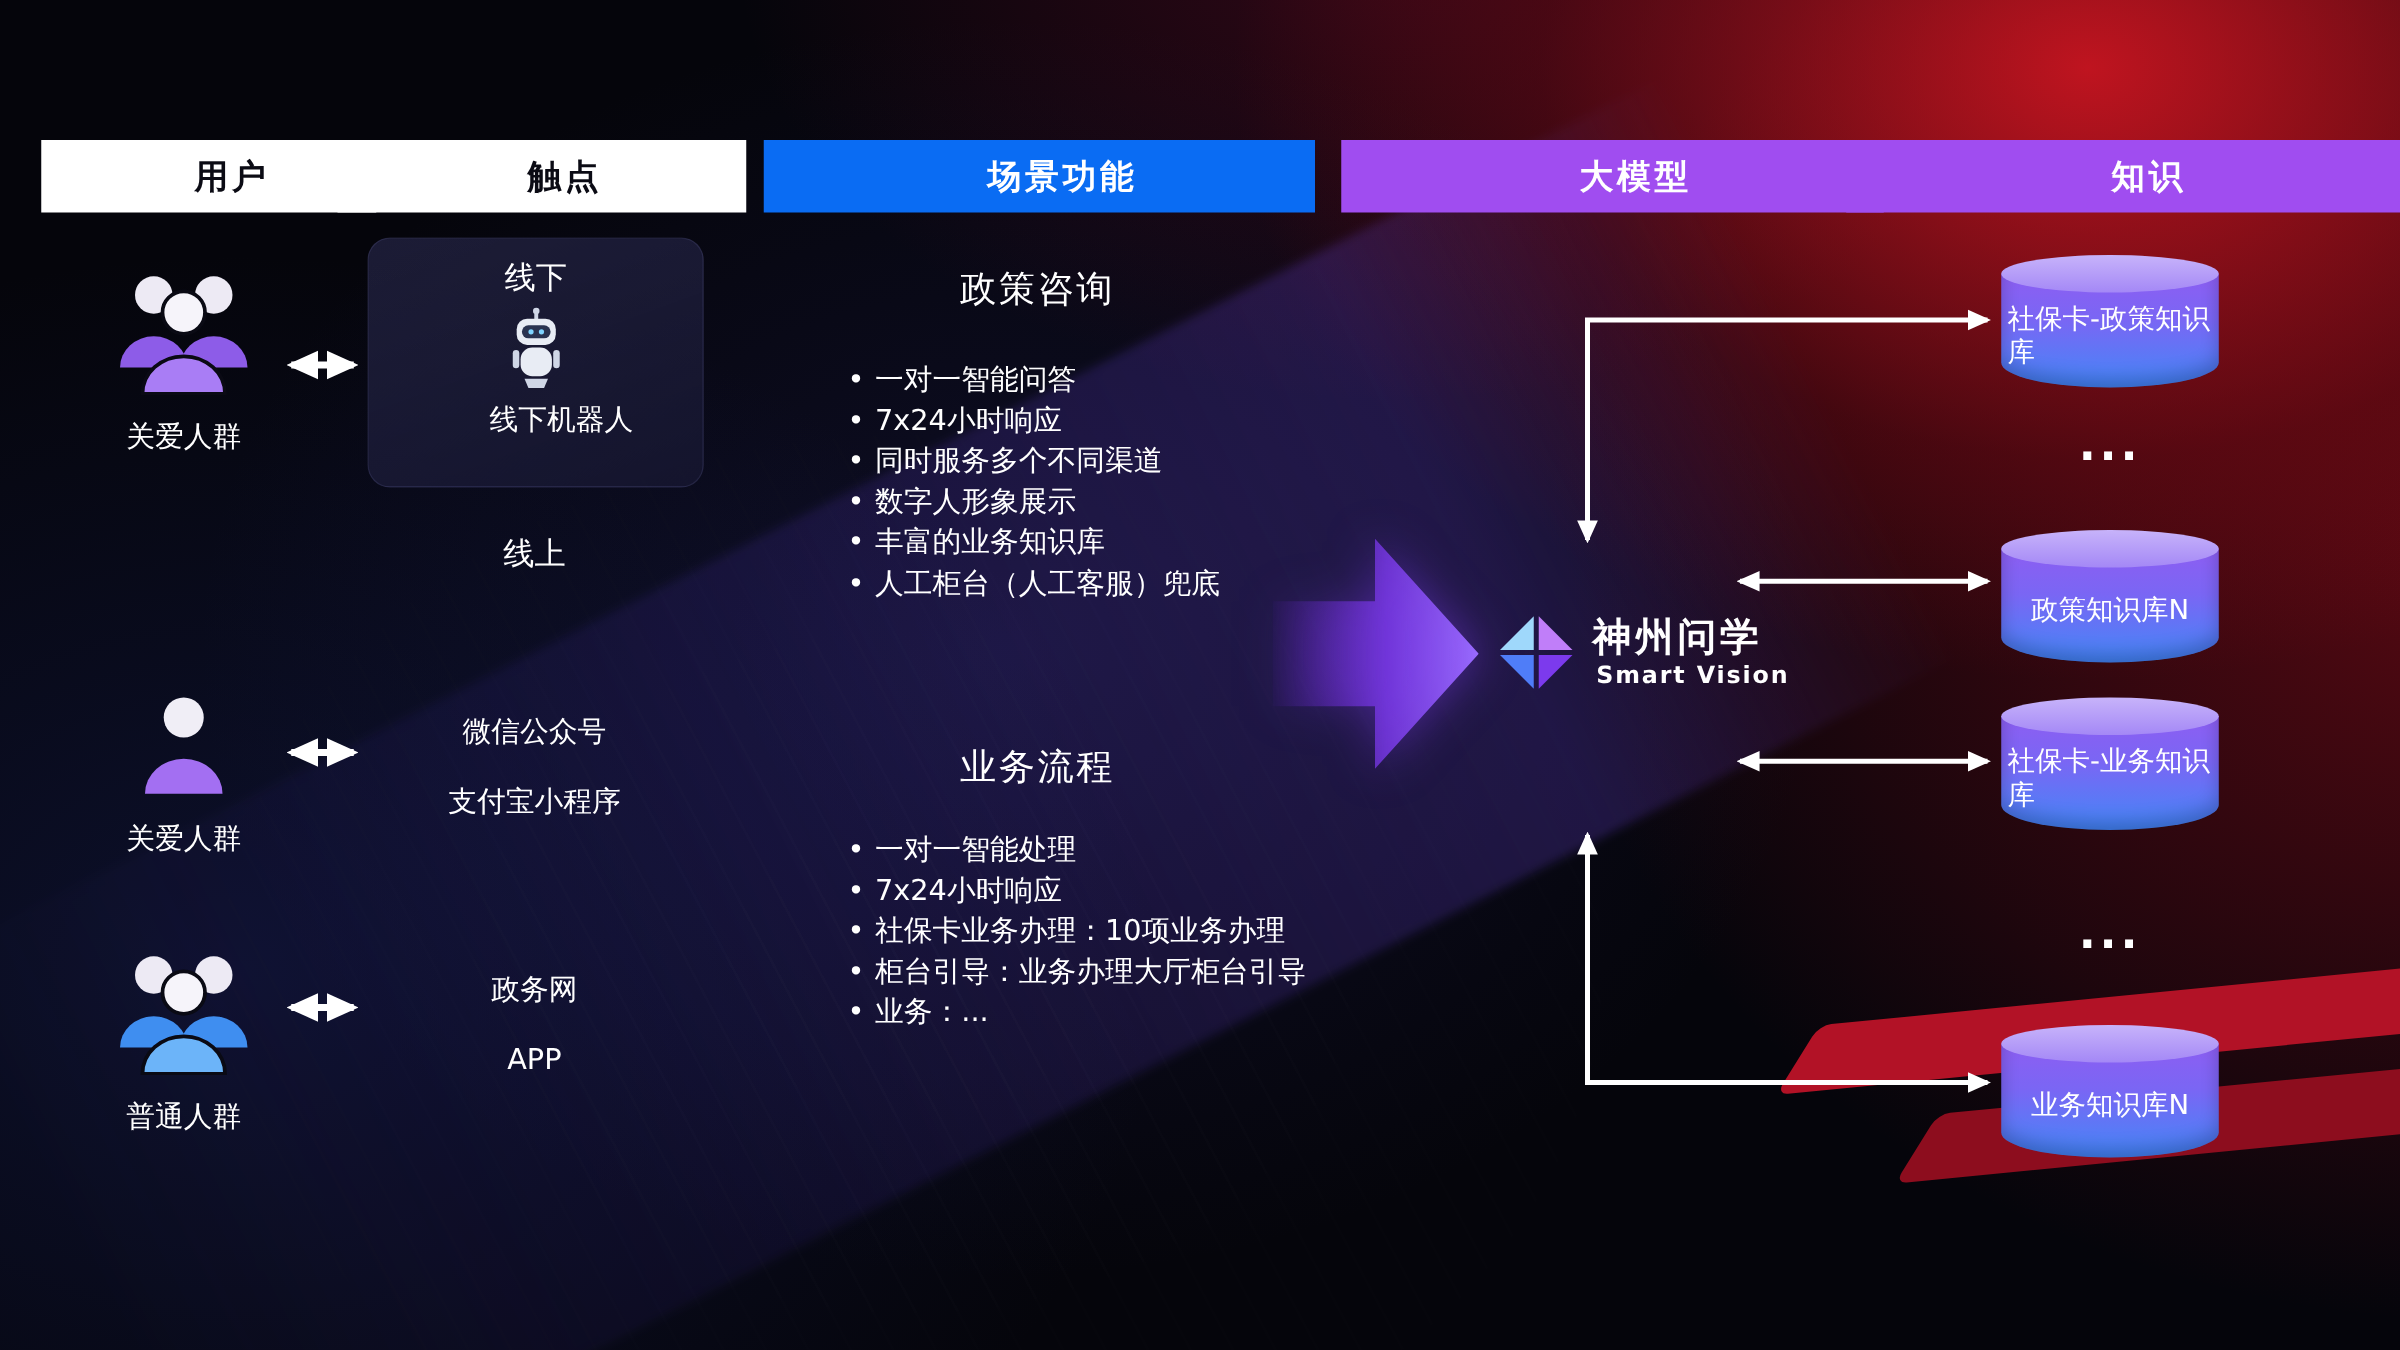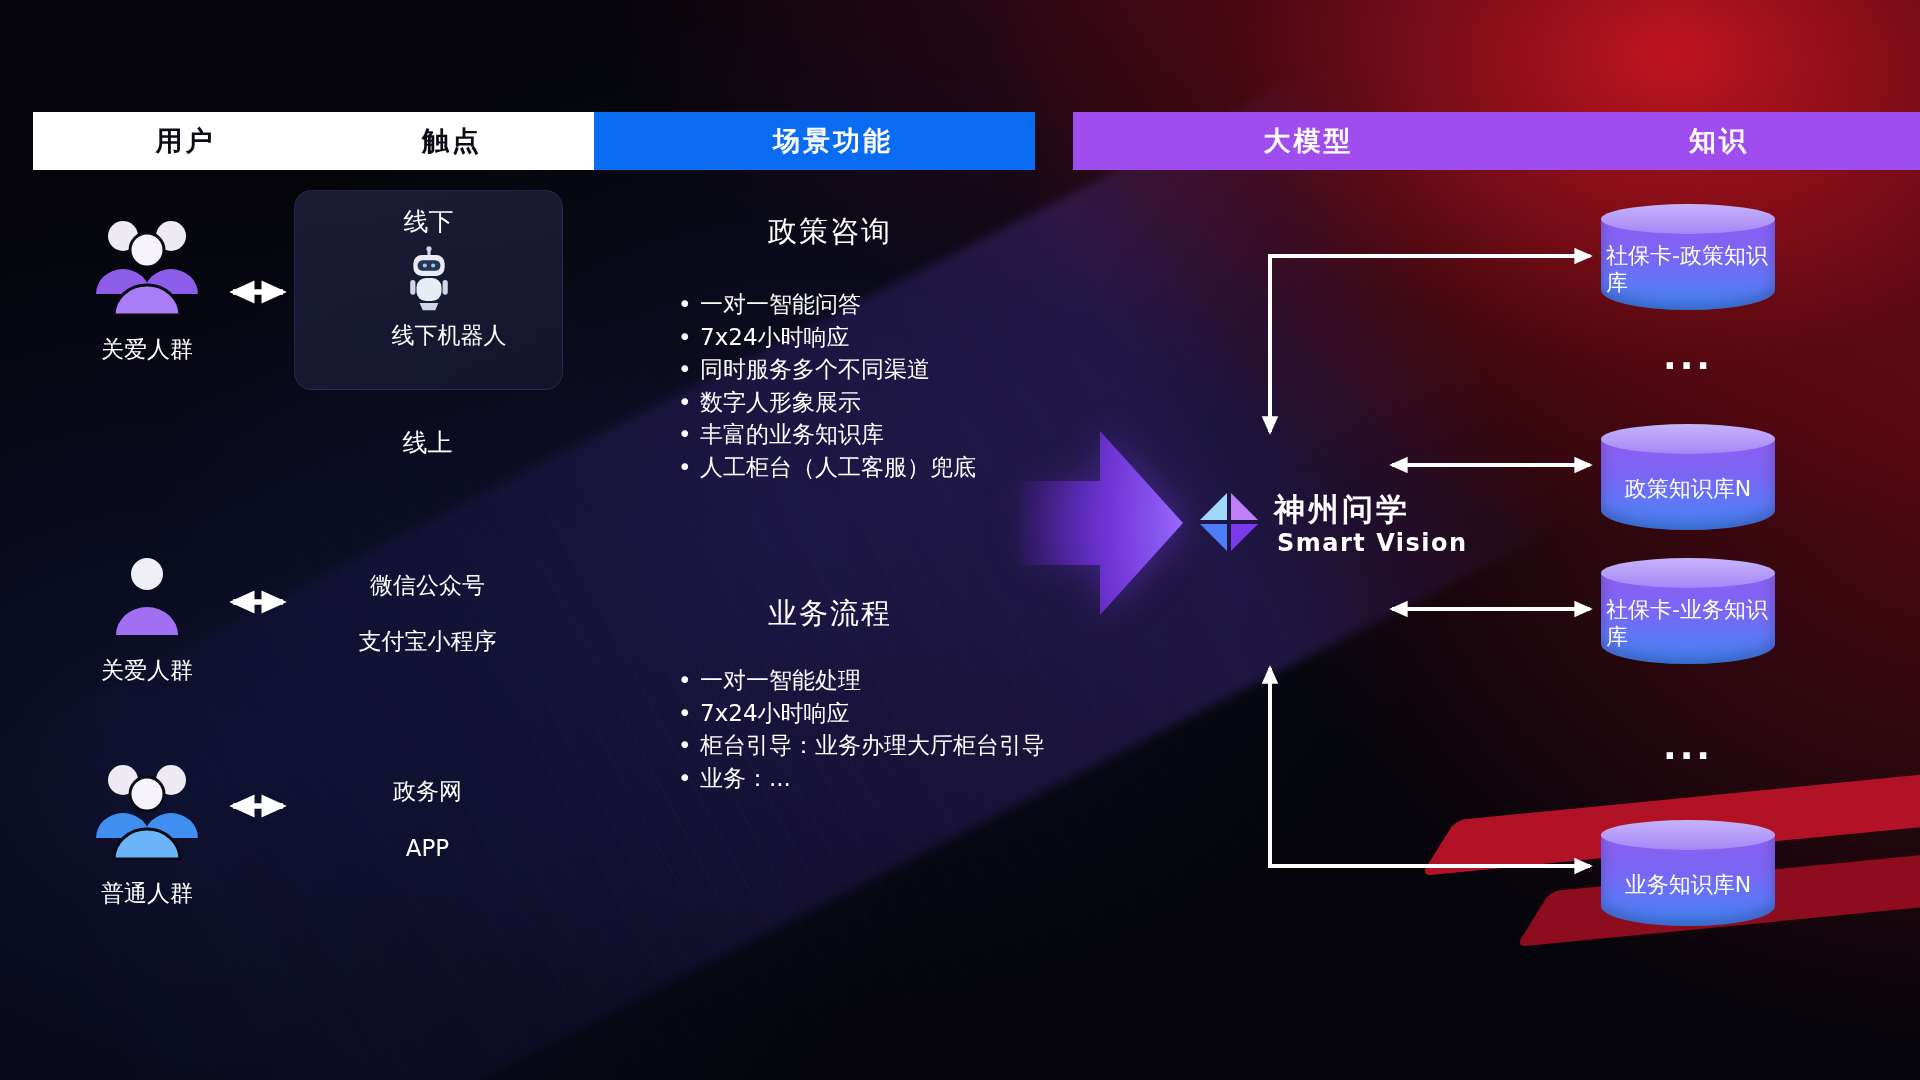--- a/index.html
+++ b/index.html
@@ -34,21 +34,21 @@
   .hdr {
     position:absolute; top:112px; height:58px; z-index:3;
     display:flex; align-items:center; justify-content:center;
     font-size:27px; font-weight:700; letter-spacing:3px;padding-left:37px;
   }
   .hdr-white  { background:#ffffff; color:#0b0b14; }
   .hdr-blue   { background:#0a6cf3; color:#fff; }
   .hdr-purple { background:#a04df0; color:#fff; }
   .hdr1 { left:33px;   width:231px; }
   .hdr2 { left:270px;  width:290px; }
-  .hdr3 { left:594px;  width:404px; }
+  .hdr3 { left:611px;  width:404px; }
   .hdr4 { left:1073px; width:397px; }
   .hdr5 { left:1477px; width:410px; }
 
   
   .user { position:absolute; left:67px; width:160px; text-align:center; z-index:3; }
   .user-label { display:block; margin-top:14px; font-size:23px; }
 
   
   .panel {
     position:absolute; left:294px; top:190px; width:267px; height:198px; z-index:3;
@@ -68,21 +68,21 @@
   .sc-list { position:absolute; left:676px; width:430px; list-style:none; margin:0; padding:0; z-index:3; }
   .sc-list li { position:relative; padding-left:24px; font-size:23px; line-height:32.5px; }
   .sc-list li::before { content:"•"; position:absolute; left:2px; top:0; }
 
   
   .big-arrow { position:absolute; left:1018px; top:423px; z-index:2; filter:drop-shadow(0 0 18px rgba(124,58,237,0.55)); }
 
   
   .logo-diamond { position:absolute; left:1196px; top:489px; z-index:3; }
   .logo-name { position:absolute; left:1274px; top:489px; font-size:31px; font-weight:700; letter-spacing:3px; z-index:3; }
-  .logo-sub  { position:absolute; left:1277px; top:529px; font-size:24px; font-weight:600; letter-spacing:1.5px; z-index:3; }
+  .logo-sub  { position:absolute; left:1277px; top:529px; font-size:19px; font-weight:600; letter-spacing:1.5px; z-index:3; }
 
   
   .cylinder { position:absolute; left:1601px; width:174px; height:106px; z-index:3; }
   .cyl-body {
     position:absolute; left:0; right:0; top:15px; bottom:0;
     border-radius:0 0 87px 87px / 0 0 20px 20px;
     background:linear-gradient(180deg,#8d5ef2 0%, #7a66f4 40%, #4487f7 100%);
     box-shadow:inset 0 -6px 14px rgba(0,0,30,.25);
   }
   .cyl-top {
@@ -178,20 +178,21 @@
     <li>同时服务多个不同渠道</li>
     <li>数字人形象展示</li>
     <li>丰富的业务知识库</li>
     <li>人工柜台（人工客服）兜底</li>
   </ul>
 
   <div class="sc-title" style="top:594px">业务流程</div>
   <ul class="sc-list" style="top:664px">
     <li>一对一智能处理</li>
     <li>7x24小时响应</li>
+    <li>社保卡业务办理：10项业务办理</li>
     <li>柜台引导：业务办理大厅柜台引导</li>
     <li>业务：...</li>
   </ul>
 
   <svg class="big-arrow" width="165" height="200" viewBox="0 0 165 200">
     <defs>
       <linearGradient id="ag" x1="0" y1="0" x2="1" y2="0">
         <stop offset="0" stop-color="#6d28d9" stop-opacity="0.05"></stop>
         <stop offset="0.55" stop-color="#7c3aed" stop-opacity="0.8"></stop>
         <stop offset="1" stop-color="#9a6bff"></stop>

